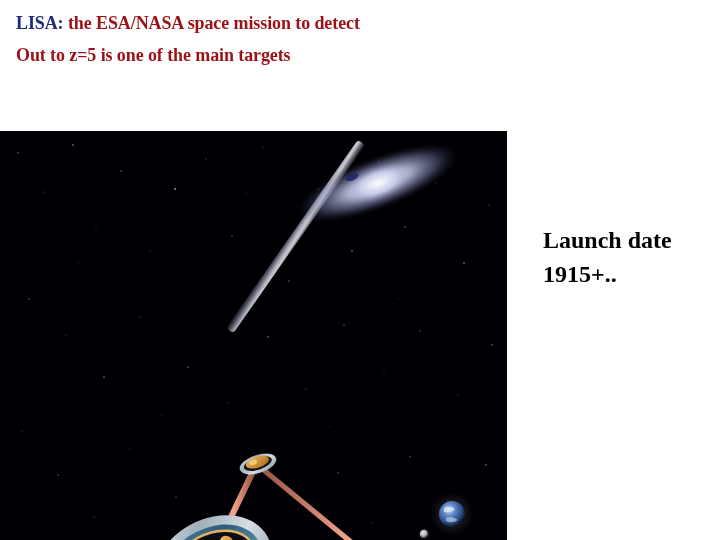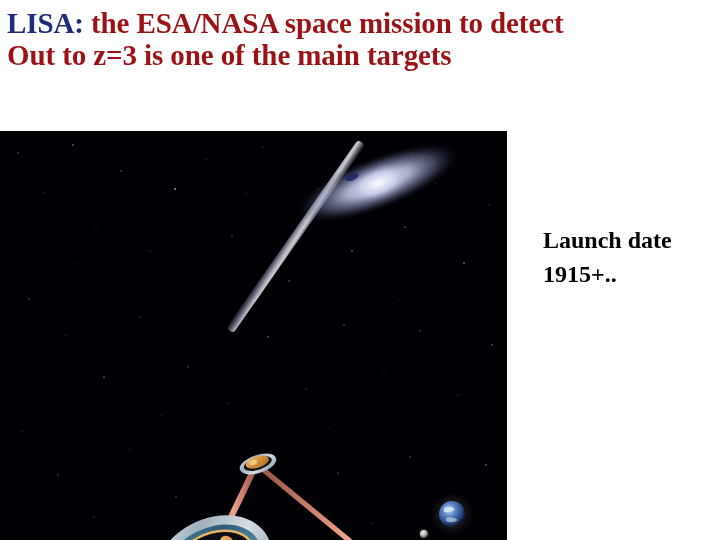--- a/index.html
+++ b/index.html
@@ -19,24 +19,24 @@
     position: absolute;
     left: 0; top: 0;
     width: 720px;
     height: 540px;
     background: #ffffff;
   }
 
   
   #heading {
     position: absolute;
-    left: 7px;
+    left: 16px;
     top: 7px;
     width: 680px;
-    font-size: 29px;
+    font-size: 18px;
     font-weight: bold;
     line-height: 32px;
     letter-spacing: -0.1px;
     color: #9B1116;
     white-space: nowrap;
   }
   #heading .line { display: block; }
   .hl-accent { color: #1F2B7B; }
 
   
@@ -65,21 +65,21 @@
   }
   #space-photo svg { display: block; }
 </style>
 </head>
 <body>
 
 <div id="slide">
 
   <div id="heading">
     <span class="line"><span class="hl-accent">LISA:</span><span> the ESA/NASA space mission to detect</span></span>
-    <span class="line">Out to z=3 is one of the main targets</span>
+    <span class="line">Out to z=5 is one of the main targets</span>
   </div>
 
   <div id="caption">
     <span class="line">Launch date</span>
     <span class="line">1915+..</span>
   </div>
 
   <div id="space-photo">
     <svg width="507" height="409" viewBox="0 0 507 409" xmlns="http://www.w3.org/2000/svg">
       <defs>

